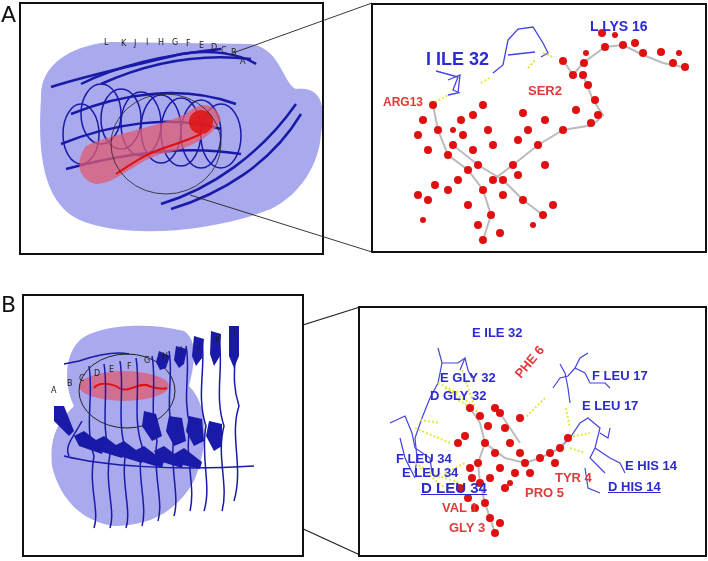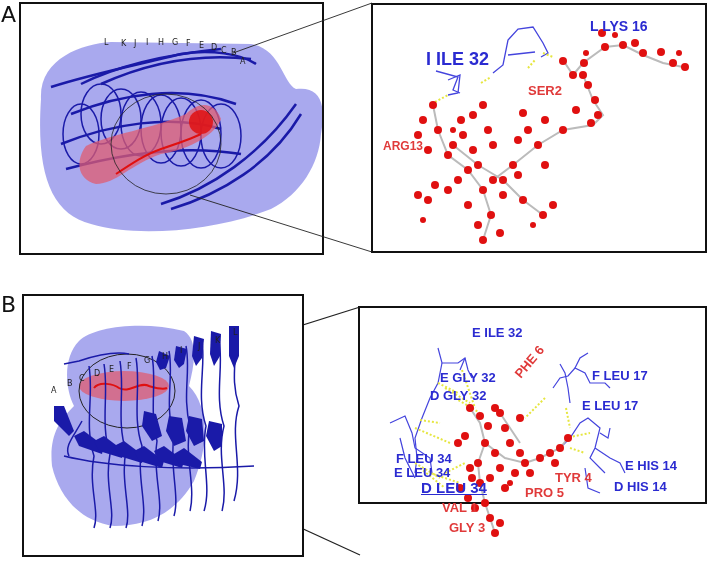--- a/index.html
+++ b/index.html
@@ -149,21 +149,21 @@
       <circle cx="95" cy="200" r="4"></circle>
         <circle cx="105" cy="220" r="4"></circle>
         <circle cx="127" cy="228" r="4"></circle>
       <circle cx="180" cy="200" r="4"></circle>
         <circle cx="145" cy="170" r="4"></circle>
         <circle cx="172" cy="160" r="4"></circle>
     </g>
   </svg>
   <span class="lbl blue" style="left:53px;top:44px;font-size:18px;">I ILE 32</span>
   <span class="lbl blue" style="left:173px;top:13px;font-size:14px;padding-left:44px;">L LYS 16</span>
-  <span class="lbl red" style="left:10px;top:90px;font-size:12px;margin-top:44px;">ARG13</span>
+  <span class="lbl red" style="left:10px;top:90px;font-size:12px;">ARG13</span>
   <span class="lbl red" style="left:155px;top:78px;font-size:13px;">SER2</span>
 </div>
 
 <svg width="708" height="561" style="pointer-events:none;">
   <line x1="233" y1="53" x2="372" y2="3" stroke="#222" stroke-width="0.9"></line>
   <line x1="190" y1="195" x2="372" y2="252" stroke="#222" stroke-width="0.9"></line>
   <line x1="230" y1="348" x2="360" y2="307" stroke="#222" stroke-width="1.2"></line>
   <line x1="120" y1="445" x2="360" y2="555" stroke="#222" stroke-width="1.2"></line>
 </svg>
 
@@ -214,21 +214,21 @@
   <span class="chain" style="left:85px;top:69px;">E</span>
   <span class="chain" style="left:103px;top:66px;">F</span>
   <span class="chain" style="left:120px;top:60px;">G</span>
   <span class="chain" style="left:138px;top:56px;">H</span>
   <span class="chain" style="left:156px;top:50px;">I</span>
   <span class="chain" style="left:174px;top:46px;">J</span>
   <span class="chain" style="left:191px;top:40px;">K</span>
   <span class="chain" style="left:209px;top:32px;">L</span>
 </div>
 
-<div class="box" style="left:358px;top:306px;width:349px;height:198px;">
+<div class="box" style="left:358px;top:306px;width:349px;height:251px;">
   <svg width="345" height="247">
     <g stroke="#4444dd" stroke-width="1.2" fill="none">
       <path d="M78,40 L82,55 L98,55 L105,50 L108,62 L112,70"></path>
       <path d="M82,55 L78,75 L70,90 L62,110 L55,130 L57,150 L55,165"></path>
       <path d="M105,50 L100,62"></path>
       <path d="M200,56 L205,65 L208,80 L210,95"></path>
       <path d="M193,80 L200,70 L208,68 L215,60 L225,65 L230,75 L245,75 L250,80"></path>
       <path d="M215,60 L220,50 L228,45"></path>
       <path d="M200,140 L210,130 L220,115 L228,110 L240,120 L235,140 L230,150 L240,160 L245,165"></path>
       <path d="M235,140 L250,150 L260,155 L265,165"></path>
@@ -296,22 +296,22 @@
         <circle cx="130" cy="170" r="4"></circle>
         <circle cx="112" cy="170" r="4"></circle>
     </g>
   </svg>
   <span class="lbl blue" style="left:112px;top:17px;font-size:13px;">E ILE 32</span>
   <span class="lbl blue" style="left:80px;top:62px;font-size:13px;">E GLY 32</span>
   <span class="lbl blue" style="left:70px;top:80px;font-size:13px;">D GLY 32</span>
   <span class="lbl blue" style="left:232px;top:60px;font-size:13px;">F LEU 17</span>
   <span class="lbl blue" style="left:222px;top:90px;font-size:13px;text-align:center;">E LEU 17</span>
   <span class="lbl blue" style="left:36px;top:143px;font-size:13px;">F LEU 34</span>
-  <span class="lbl blue" style="left:34px;top:157px;font-size:13px;">E LEU 34</span>
+  <span class="lbl blue" style="left:42px;top:157px;font-size:13px;">E LEU 34</span>
   <span class="lbl blue" style="left:61px;top:171px;font-size:15px;text-decoration:underline;">D LEU 34</span>
   <span class="lbl blue" style="left:265px;top:150px;font-size:13px;">E HIS 14</span>
-  <span class="lbl blue" style="left:254px;top:171px;font-size:13px;">D HIS 14</span>
+  <span class="lbl blue" style="left:248px;top:171px;font-size:13px;text-decoration:underline;">D HIS 14</span>
   <span class="lbl red" style="left:163px;top:58px;font-size:13px;transform:rotate(-50deg);transform-origin:left bottom;">PHE 6</span>
   <span class="lbl red" style="left:195px;top:162px;font-size:13px;text-align:right;">TYR 4</span>
   <span class="lbl red" style="left:165px;top:177px;font-size:13px;">PRO 5</span>
   <span class="lbl red" style="left:82px;top:192px;font-size:13px;">VAL 1</span>
   <span class="lbl red" style="left:89px;top:212px;font-size:13px;">GLY 3</span>
 </div>
 
 </body></html>

